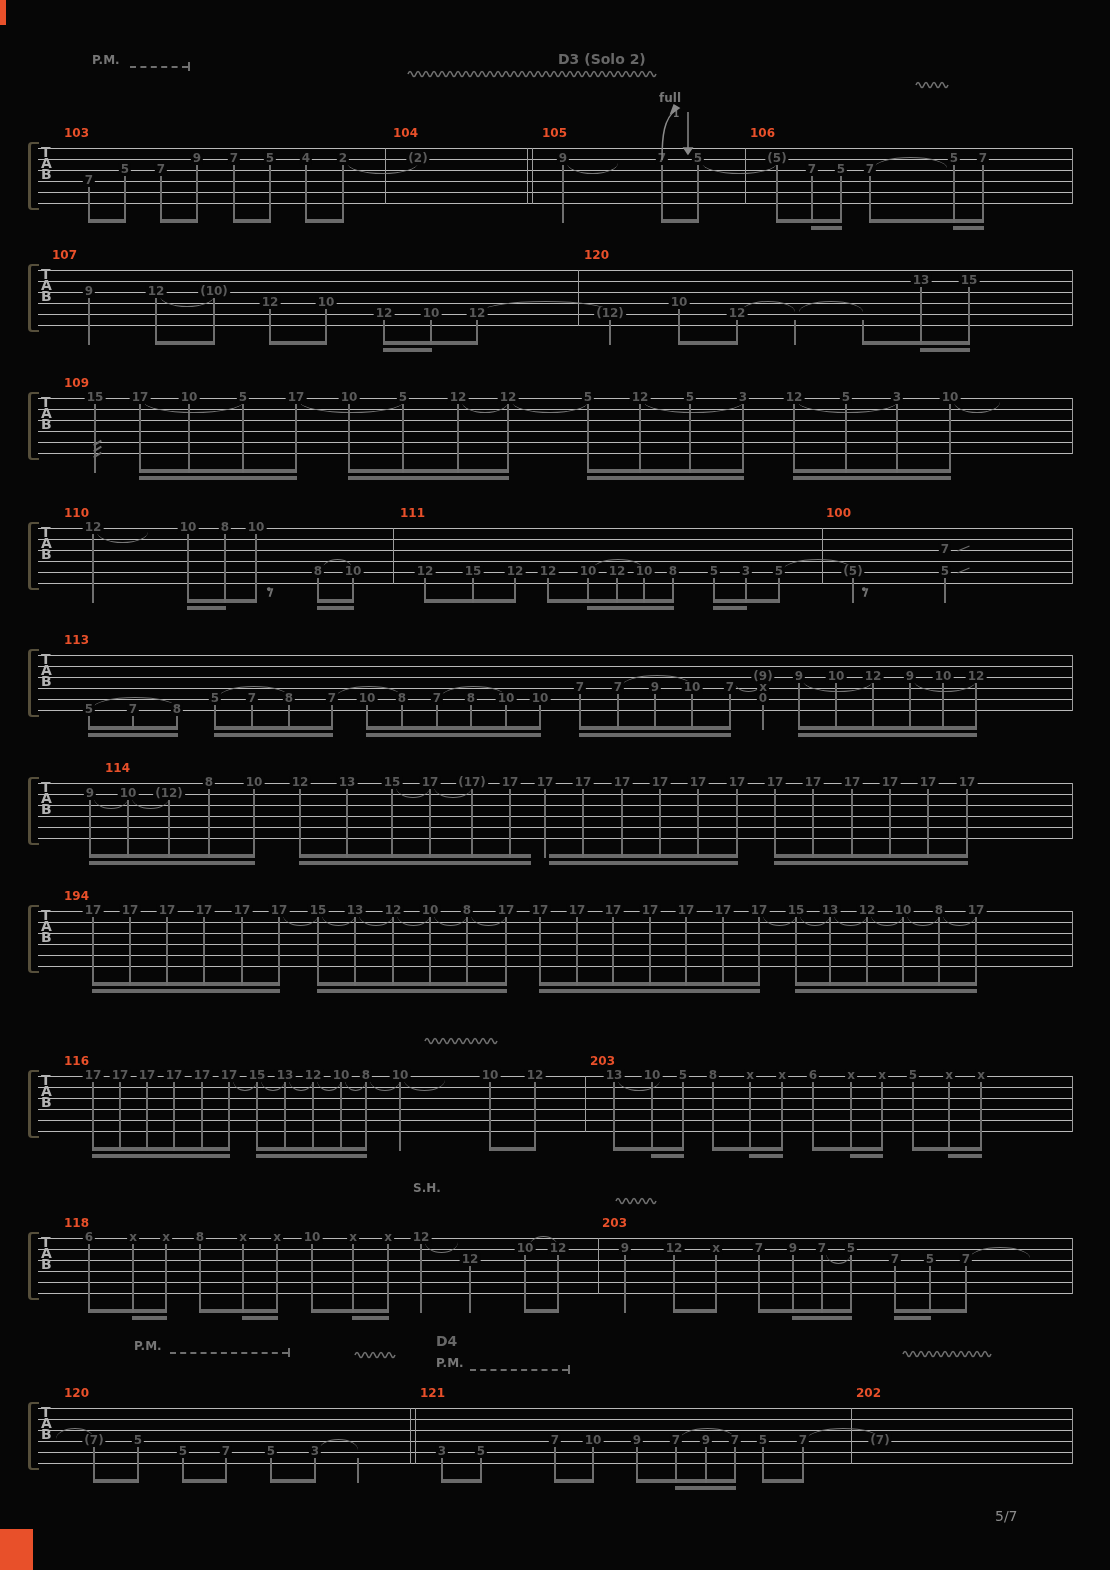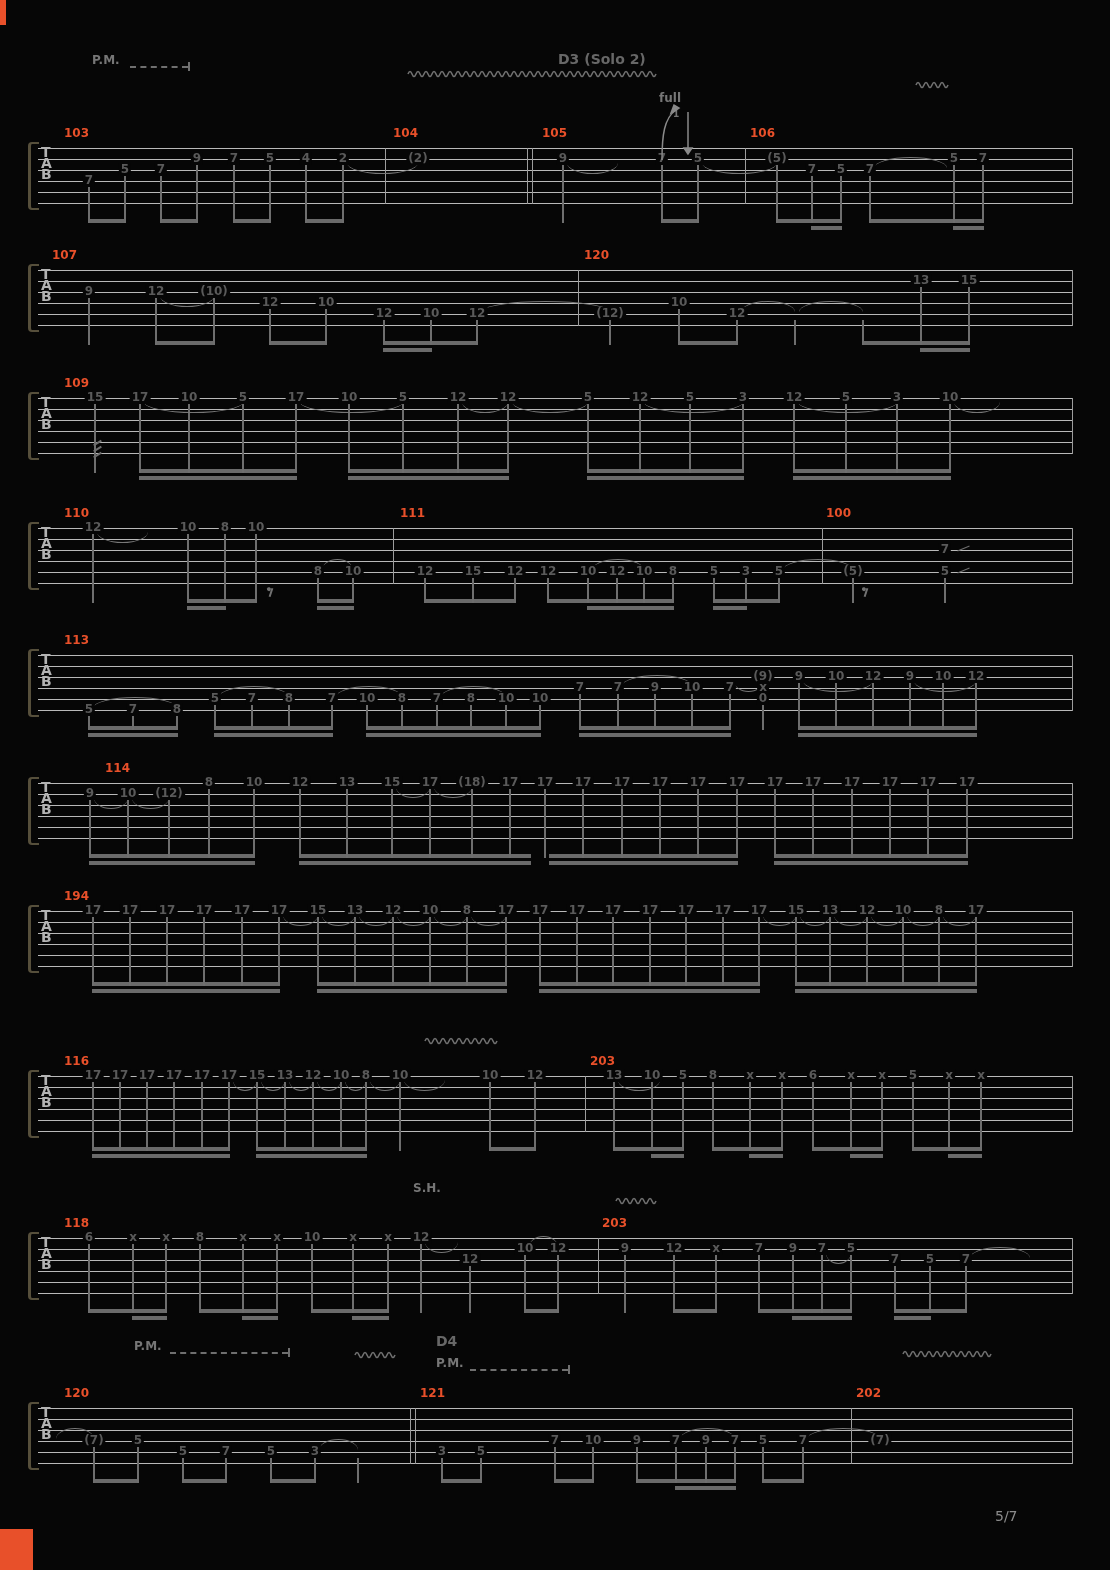--- a/index.html
+++ b/index.html
@@ -408,21 +408,21 @@
     <div class="fret" style="left: 254px; top: 776px;">10</div>
     <div class="stem" style="left: 253px; top: 789px; height: 69px;"></div>
     <div class="fret" style="left: 300px; top: 776px;">12</div>
     <div class="stem" style="left: 299px; top: 789px; height: 69px;"></div>
     <div class="fret" style="left: 347px; top: 776px;">13</div>
     <div class="stem" style="left: 346px; top: 789px; height: 69px;"></div>
     <div class="fret" style="left: 392px; top: 776px;">15</div>
     <div class="stem" style="left: 391px; top: 789px; height: 69px;"></div>
     <div class="fret" style="left: 430px; top: 776px;">17</div>
     <div class="stem" style="left: 429px; top: 789px; height: 69px;"></div>
-    <div class="fret" style="left: 472px; top: 776px;">(18)</div>
+    <div class="fret" style="left: 472px; top: 776px;">(17)</div>
     <div class="stem" style="left: 471px; top: 789px; height: 69px;"></div>
     <div class="fret" style="left: 510px; top: 776px;">17</div>
     <div class="stem" style="left: 509px; top: 789px; height: 69px;"></div>
     <div class="fret" style="left: 545px; top: 776px;">17</div>
     <div class="stem" style="left: 544px; top: 789px; height: 69px;"></div>
     <div class="fret" style="left: 583px; top: 776px;">17</div>
     <div class="stem" style="left: 582px; top: 789px; height: 69px;"></div>
     <div class="fret" style="left: 622px; top: 776px;">17</div>
     <div class="stem" style="left: 621px; top: 789px; height: 69px;"></div>
     <div class="fret" style="left: 660px; top: 776px;">17</div>

